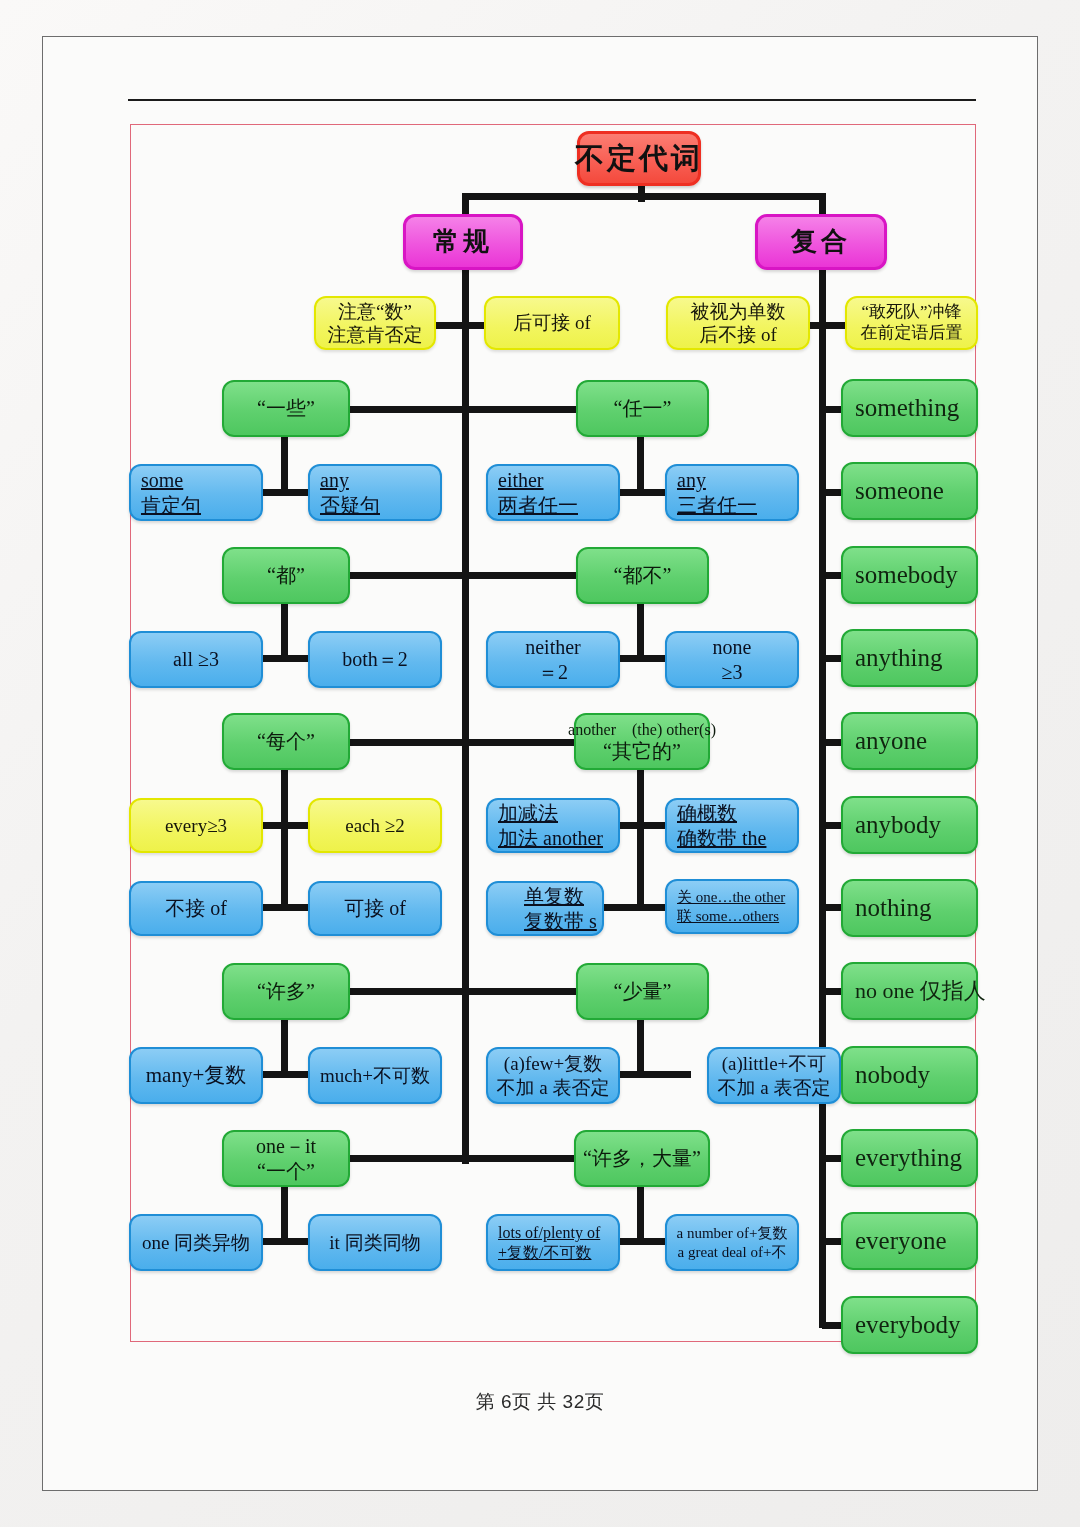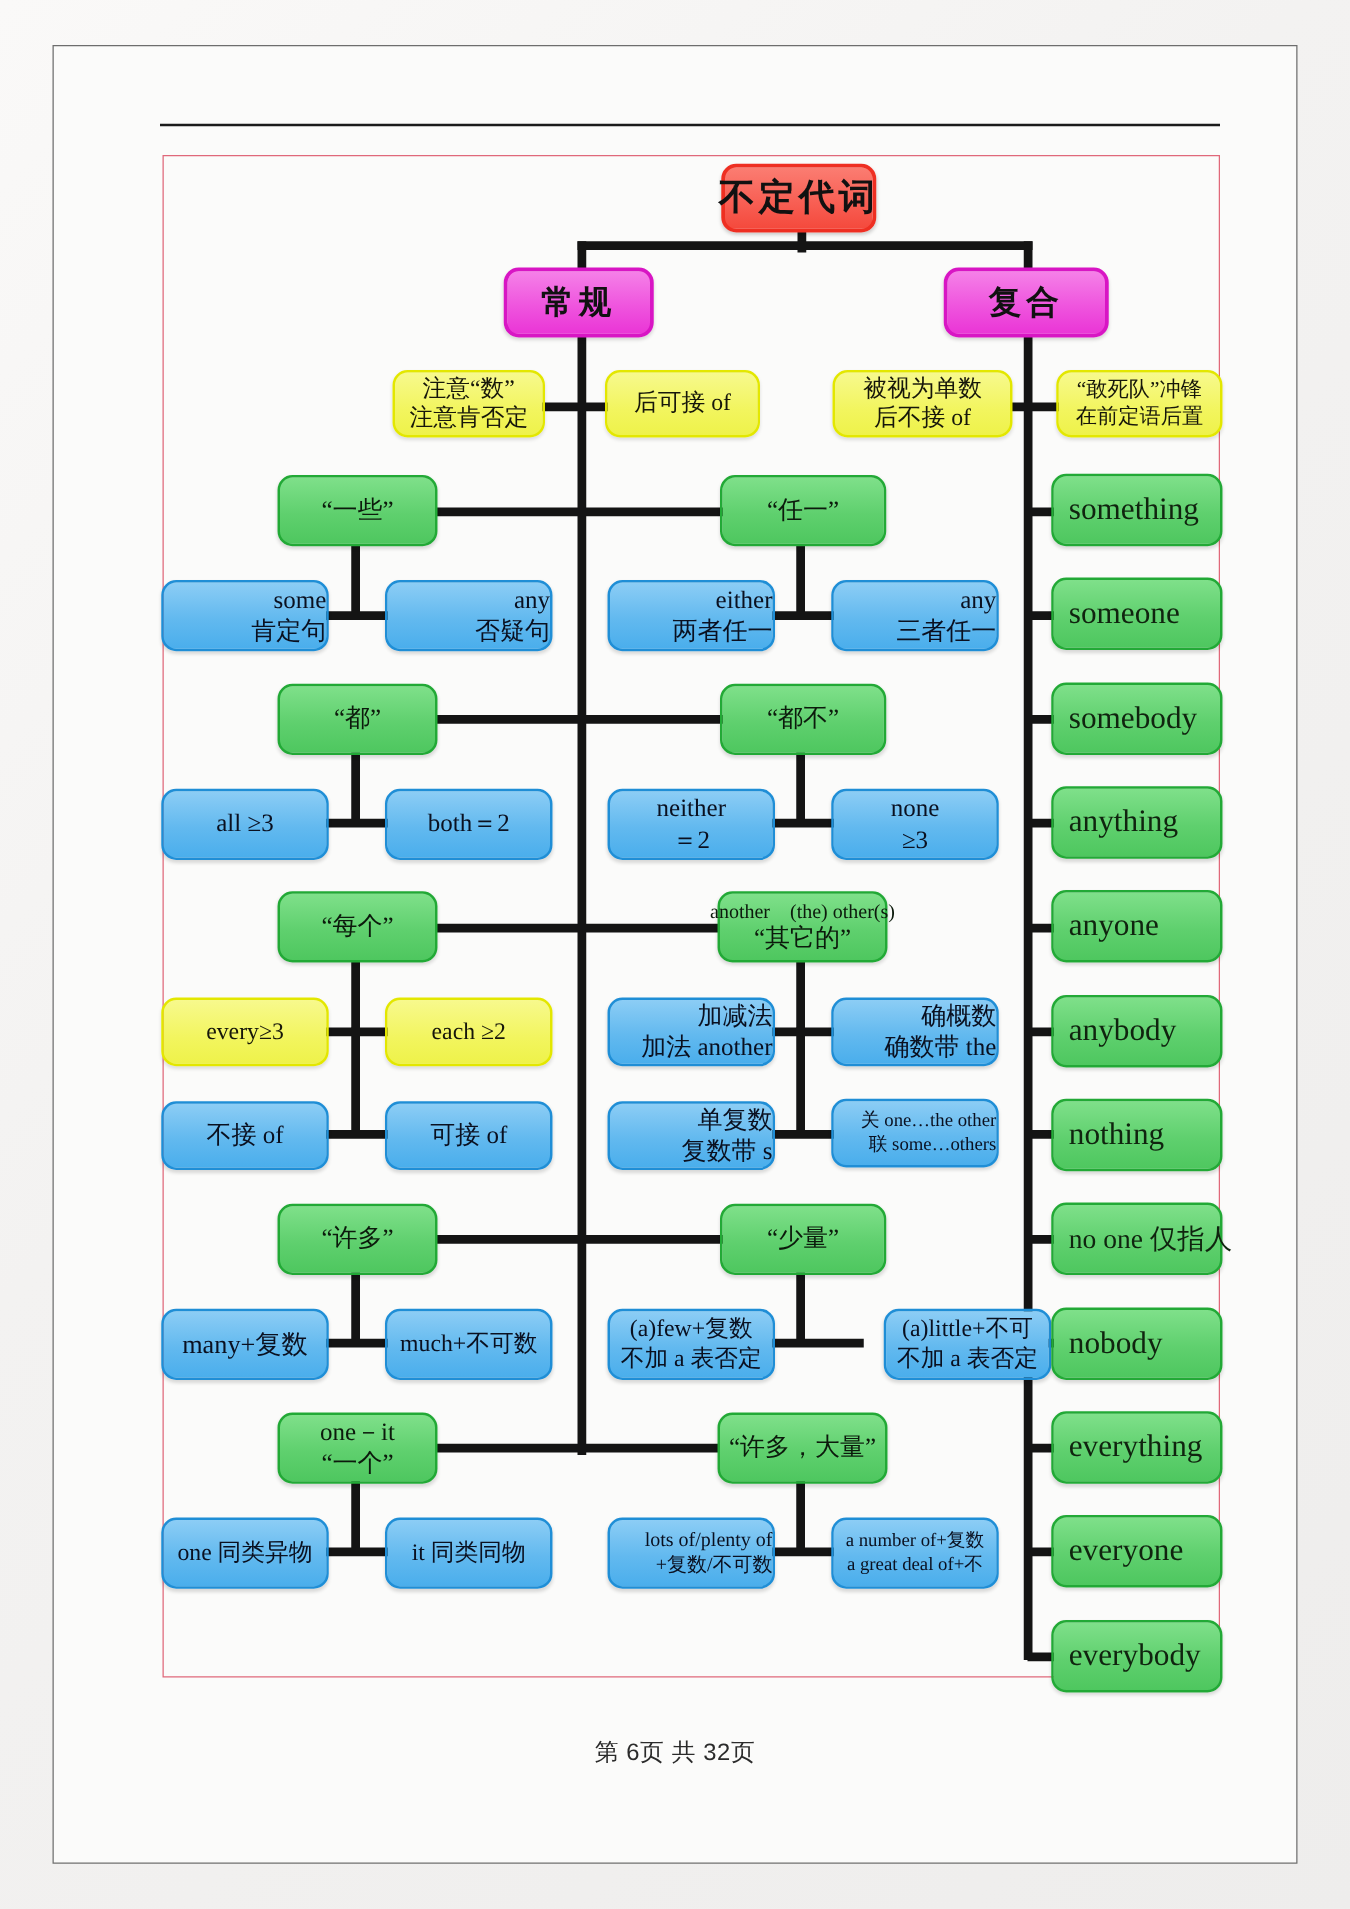--- a/index.html
+++ b/index.html
@@ -78,21 +78,21 @@
     background:linear-gradient(180deg,#8ccdf5 0%,#62b9ef 55%,#4aaeec 100%);
     border:2.5px solid #1f8ed6;color:#0a1020;
     font-size:20px;
     box-shadow:0 2px 3px rgba(0,0,0,.14);
   }
   .n-compound{
     font-size:25px;color:#10240f;align-items:flex-start;
     padding-left:12px;
   }
   .fs-sm{font-size:16px;}
-  .leftish{align-items:flex-end;padding-left:10px;}
+  .leftish{align-items:flex-start;padding-left:10px;text-decoration:underline;}
 </style>
 </head>
 <body>
 
 <div id="page">
 
   <div id="page-frame"></div>
   <div id="top-rule"></div>
   <div id="chart-frame"></div>
 
@@ -168,21 +168,21 @@
   </div>
 
   <div class="node n-pink" style="left:755px;top:214px;width:132px;height:56px;">
     <span class="l1">复合</span>
   </div>
 
   <div class="node n-yellow" style="left:314px;top:296px;width:122px;height:54px;">
     <span class="l1">注意“数”</span>
     <span class="l2">注意肯否定</span>
   </div>
-  <div class="node n-yellow" style="left:484px;top:296px;width:124px;height:54px;">
+  <div class="node n-yellow" style="left:484px;top:296px;width:136px;height:54px;">
     <span class="l1">后可接 of</span>
   </div>
   <div class="node n-yellow" style="left:666px;top:296px;width:144px;height:54px;">
     <span class="l1">被视为单数</span>
     <span class="l2">后不接 of</span>
   </div>
   <div class="node n-yellow" style="left:845px;top:296px;width:133px;height:54px;font-size:17px;">
     <span class="l1">“敢死队”冲锋</span>
     <span class="l2">在前定语后置</span>
   </div>
@@ -252,21 +252,21 @@
     <span class="l2">“其它的”</span>
   </div>
   <div class="node n-blue leftish" style="left:486px;top:798px;width:134px;height:55px;">
     <span class="l1">加减法</span>
     <span class="l2">加法 another</span>
   </div>
   <div class="node n-blue leftish" style="left:665px;top:798px;width:134px;height:55px;">
     <span class="l1">确概数</span>
     <span class="l2">确数带 the</span>
   </div>
-  <div class="node n-blue leftish" style="left:486px;top:881px;width:134px;height:55px;padding-left:36px;">
+  <div class="node n-blue leftish" style="left:486px;top:881px;width:118px;height:55px;padding-left:36px;">
     <span class="l1">单复数</span>
     <span class="l2">复数带 s</span>
   </div>
   <div class="node n-blue leftish" style="left:665px;top:879px;width:134px;height:55px;font-size:15px;">
     <span class="l1">关 one…the other</span>
     <span class="l2">联 some…others</span>
   </div>
 
   <div class="node n-green" style="left:222px;top:963px;width:128px;height:57px;">
     <span class="l1">“许多”</span>

